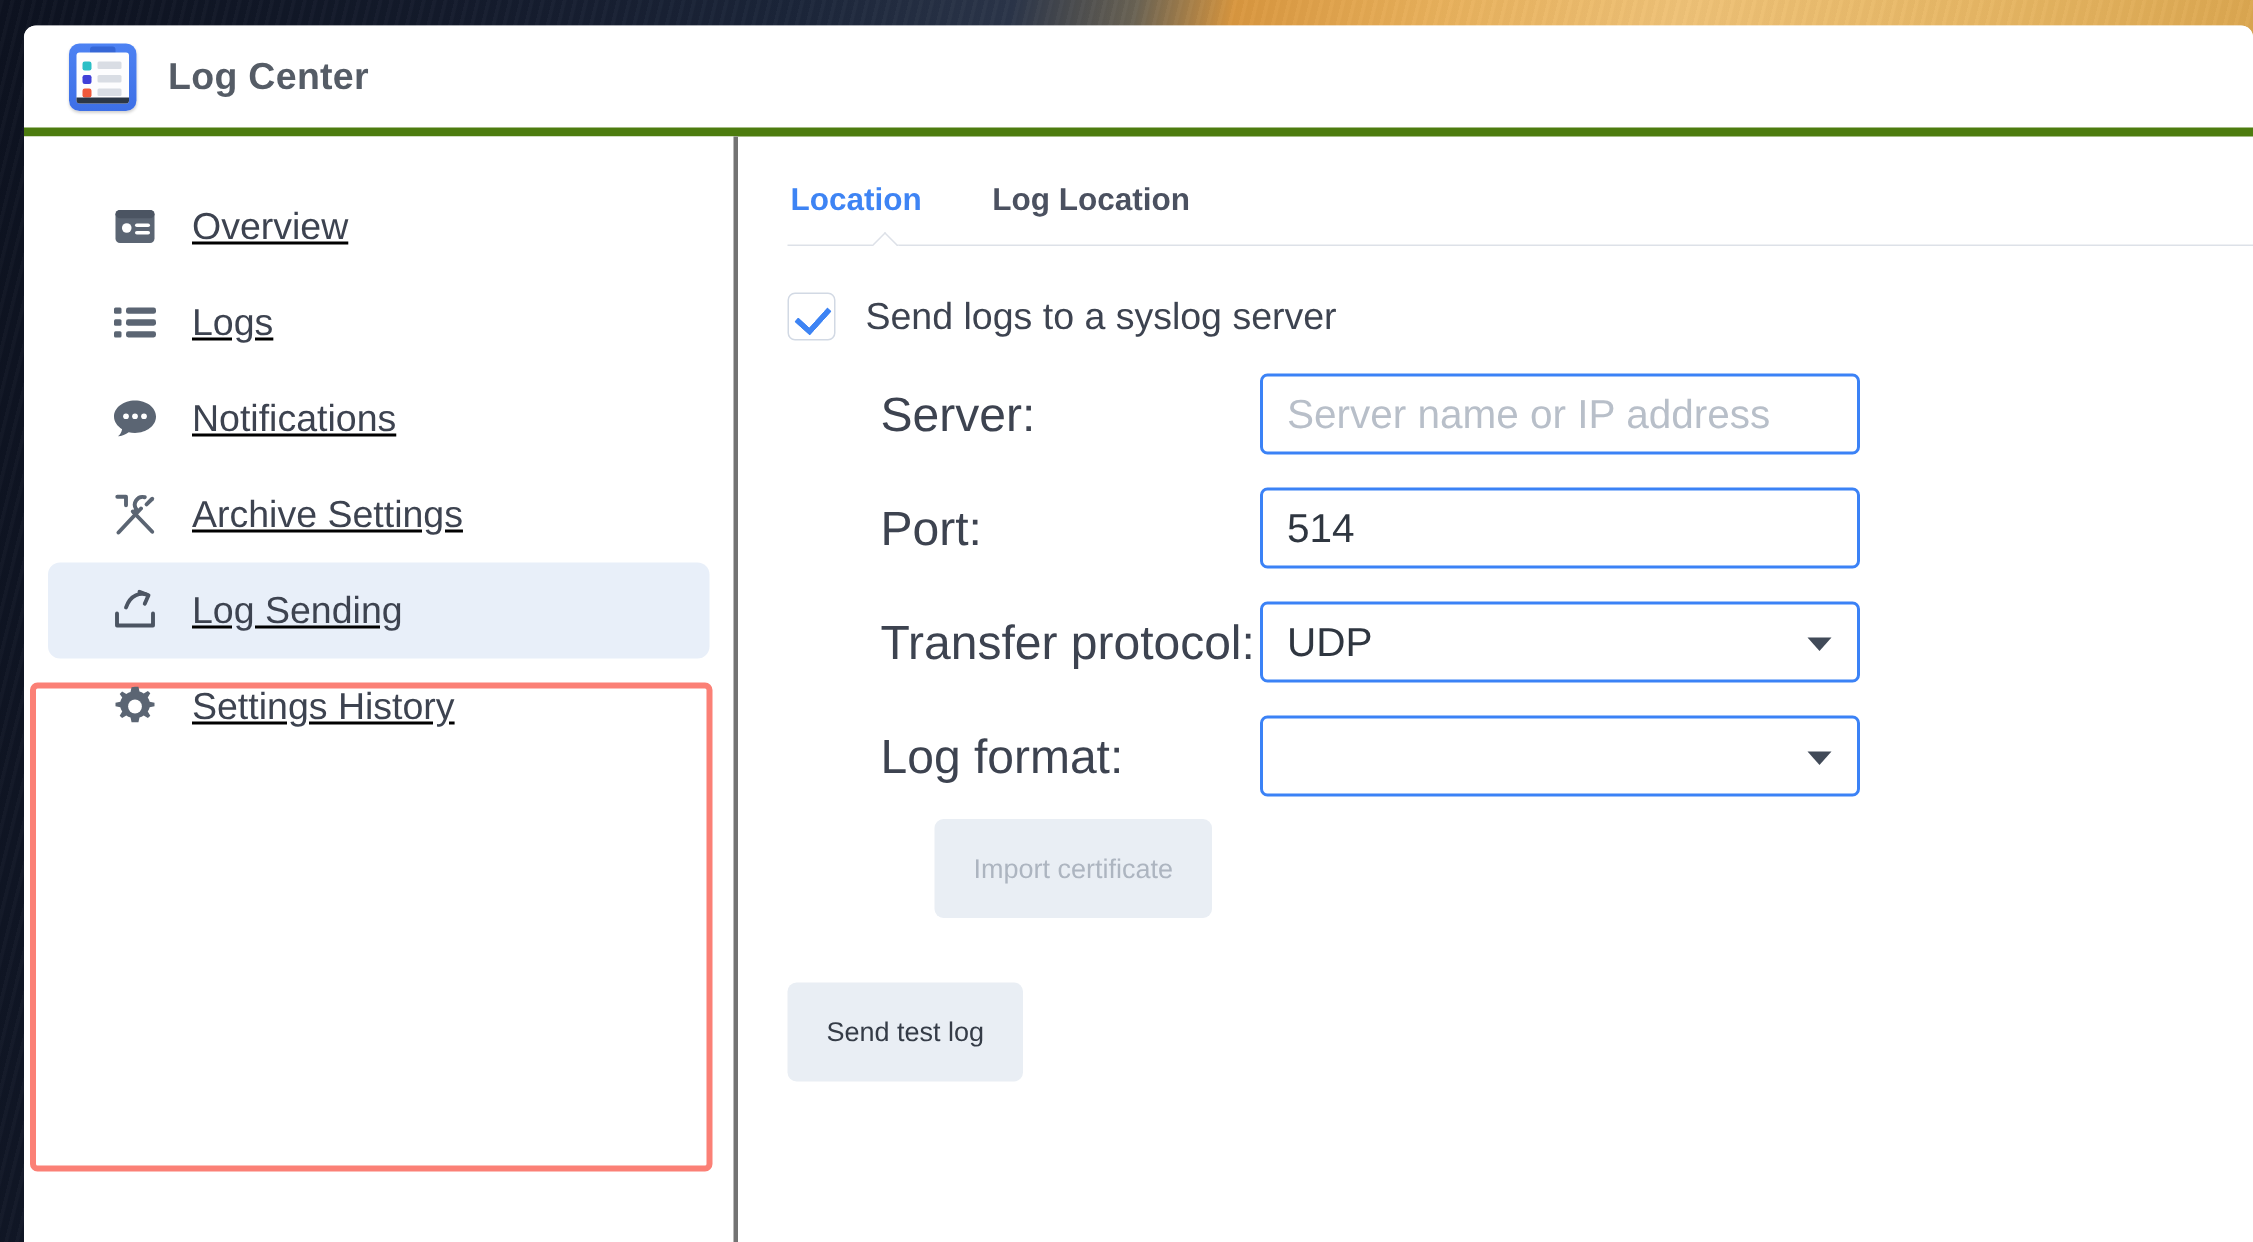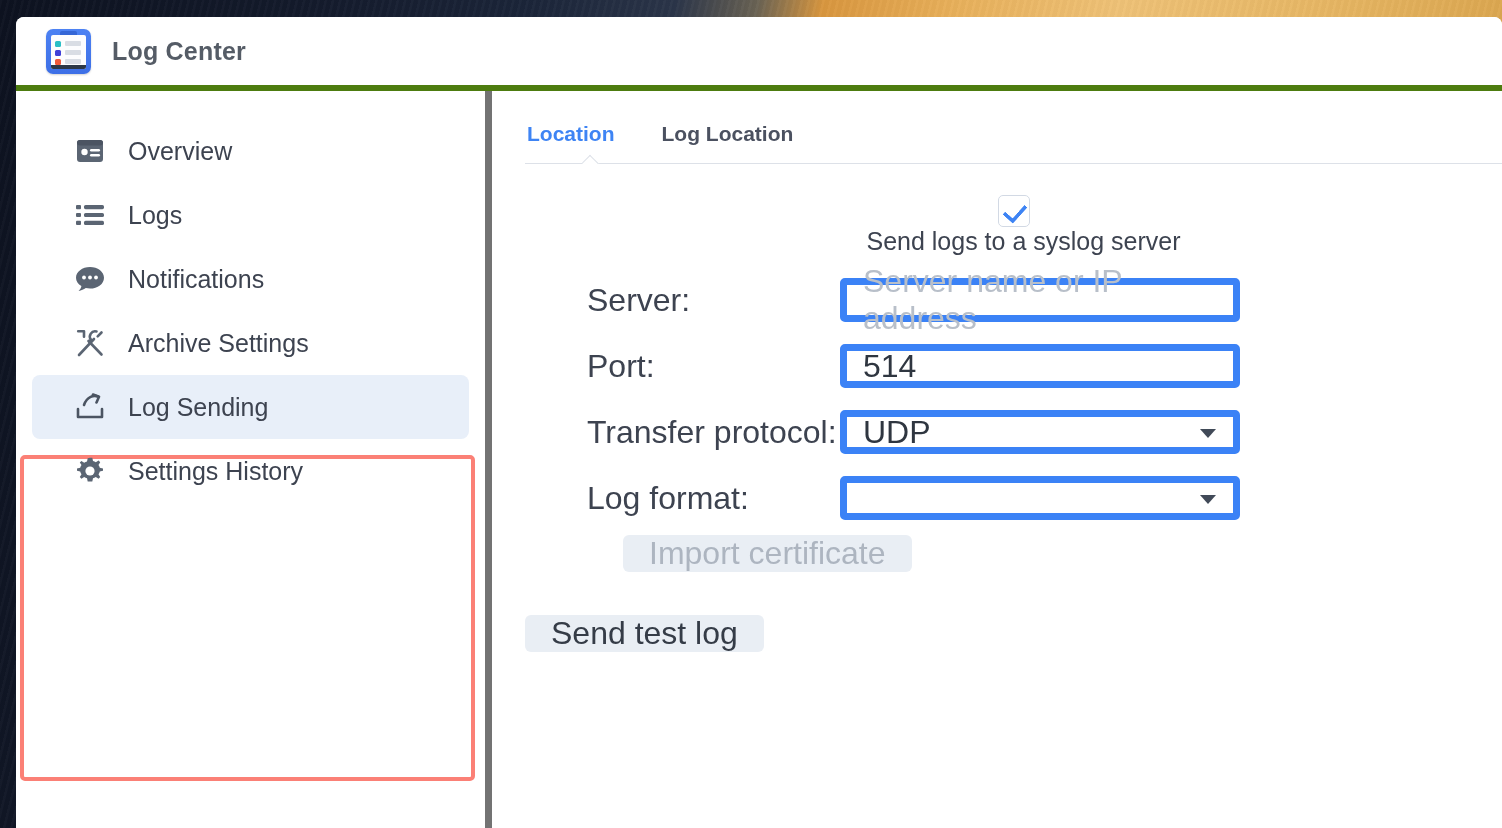--- a/index.html
+++ b/index.html
@@ -116,24 +116,25 @@
   #body-area {
     display: flex;
     height: 737px;
     position: relative;
   }
 
   
   #sidebar {
     width: 476px;
     flex: 0 0 476px;
-    border-right: 7px solid #737373;
+    border-right: 3px solid #737373;
     padding-top: 28px;
     position: relative;
     background: #fff;
+    text-decoration: underline;
   }
 
   .nav-item {
     display: flex;
     align-items: center;
     height: 64px;
     margin: 0 16px;
     padding-left: 41px;
     border-radius: 8px;
     cursor: pointer;
@@ -211,21 +212,21 @@
     background: #fff;
     border-left: 1px solid #dde1e8;
     border-top: 1px solid #dde1e8;
     transform: rotate(45deg);
     transform-origin: center;
   }
 
   
   #form { padding-top: 31px; }
 
-  .check-row { display: flex; align-items: center; flex-direction: column; }
+  .check-row { display: flex; align-items: center; }
 
   .cbox {
     width: 32px; height: 32px;
     flex: 0 0 32px;
     border: 1px solid #d2d9e4;
     border-radius: 5px;
     background: #fff;
     position: relative;
     cursor: pointer;
   }
@@ -257,28 +258,28 @@
   .field-label {
     width: 315px;
     flex: 0 0 315px;
     padding-left: 62px;
     font-size: 32px;
     color: #3d4350;
   }
   .field-control {
     width: 400px;
     flex: 0 0 400px;
-    height: 44px;
-    border: 7px solid #3b82f6;
+    height: 54px;
+    border: 2px solid #3b82f6;
     border-radius: 5px;
     background: #fff;
     display: flex;
     align-items: center;
     padding: 0 16px;
-    font-size: 32px;
+    font-size: 27px;
     color: #2f3640;
     position: relative;
     cursor: text;
   }
   .field-control.select { cursor: pointer; }
   .field-control .placeholder { color: #b8bfc9; }
   .caret {
     position: absolute;
     right: 17px; top: 50%;
     margin-top: -3px;
@@ -289,25 +290,25 @@
   }
 
   
   #ssl-row { margin-top: 39px; padding-left: 58px; }
   #import-row { margin-top: 15px; padding-left: 98px; }
 
   .btn {
     display: inline-flex;
     align-items: center;
     justify-content: center;
-    height: 37px;
+    height: 66px;
     padding: 0 26px;
     border-radius: 6px;
     background: #e9eef4;
-    font-size: 32px;
+    font-size: 18px;
     color: #353c47;
     border: none;
     cursor: pointer;
     font-family: "Liberation Sans", sans-serif;
   }
   .btn.disabled { color: #adb5c0; cursor: default; }
 
   #send-test-row { margin-top: 43px; padding-left: 0; }
 </style>
 </head>

